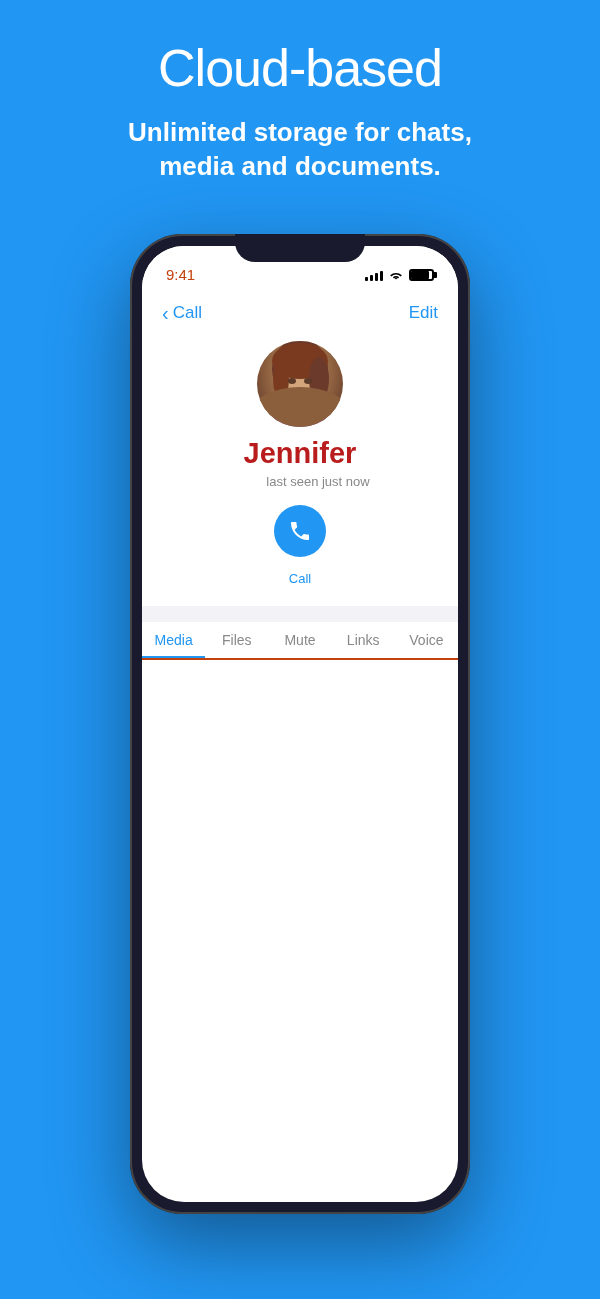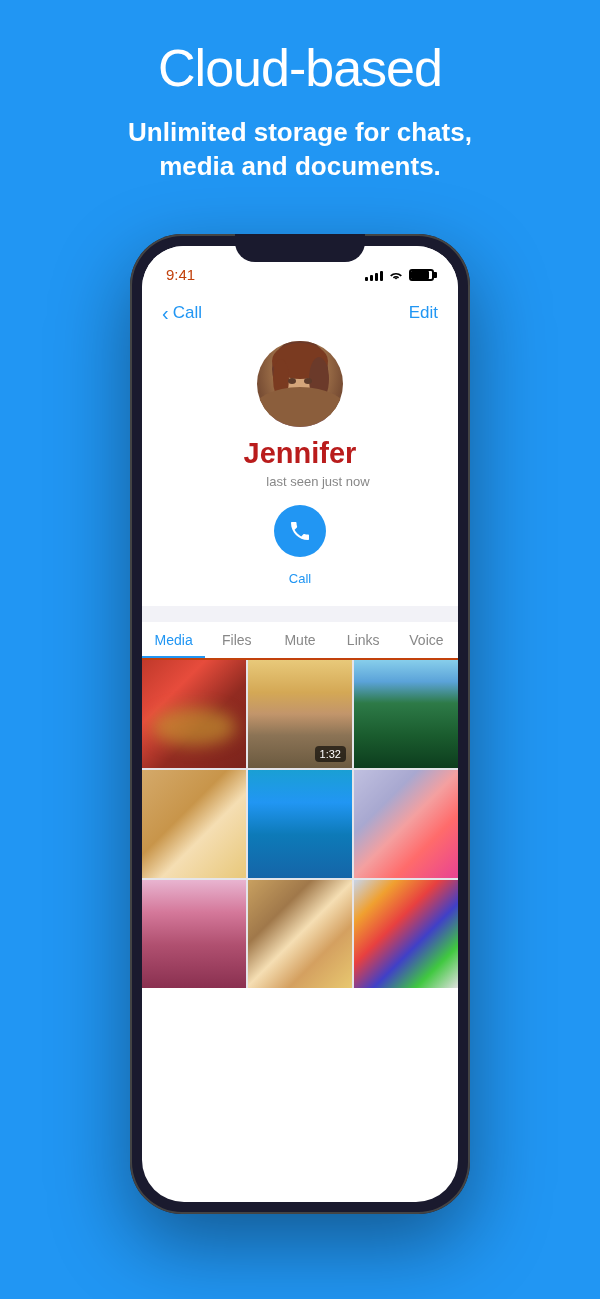--- a/index.html
+++ b/index.html
@@ -479,49 +479,16 @@
           <span>Mute</span>
         </div>
         <div class="media-tab">
           <span>Links</span>
         </div>
         <div class="media-tab">
           <span>Voice</span>
         </div>
       </div>
 
-      <div class="media-grid">
-
-        <div class="media-item">
-          <div class="media-item-inner img-car"></div>
-        </div>
-        <div class="media-item">
-          <div class="media-item-inner img-beach"></div>
-          <span class="video-duration">1:32</span>
-        </div>
-        <div class="media-item">
-          <div class="media-item-inner img-nature"></div>
-        </div>
-
-        <div class="media-item">
-          <div class="media-item-inner img-toast"></div>
-        </div>
-        <div class="media-item">
-          <div class="media-item-inner img-pool"></div>
-        </div>
-        <div class="media-item">
-          <div class="media-item-inner img-donuts"></div>
-        </div>
-
-        <div class="media-item">
-          <div class="media-item-inner img-flowers"></div>
-        </div>
-        <div class="media-item">
-          <div class="media-item-inner img-coffee"></div>
-        </div>
-        <div class="media-item">
-          <div class="media-item-inner img-paint"></div>
-        </div>
-      </div>
 
     </div>
   </div>
 </div>
 
 </body></html>

